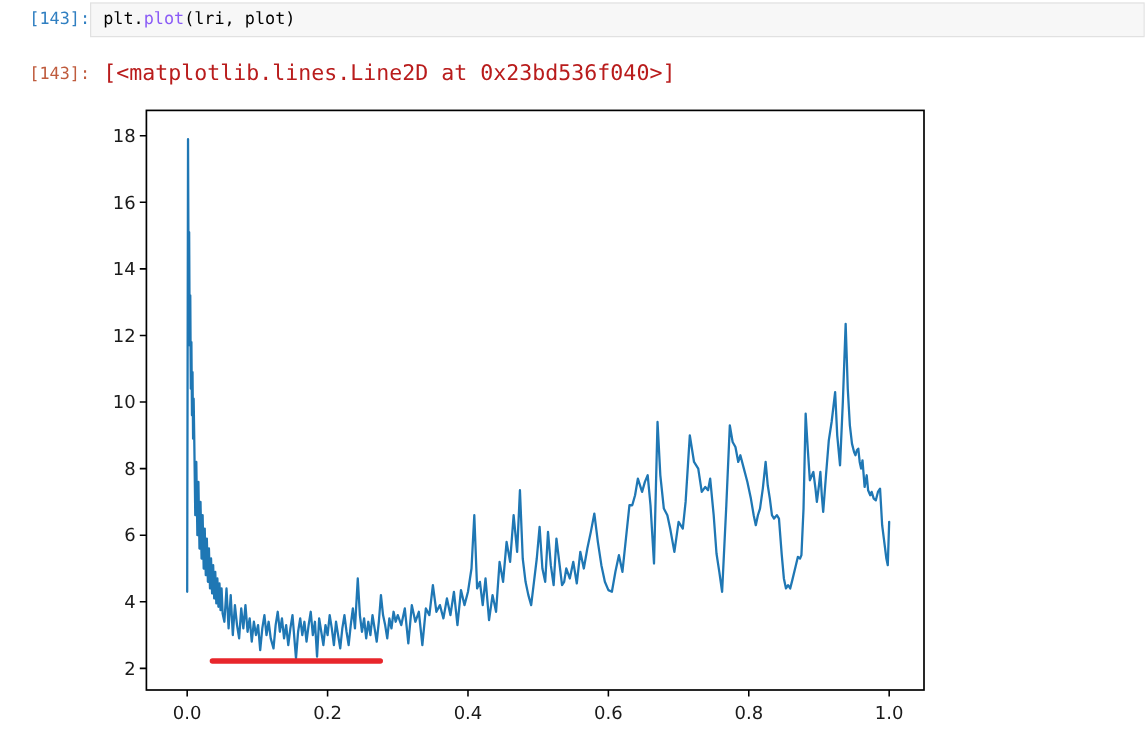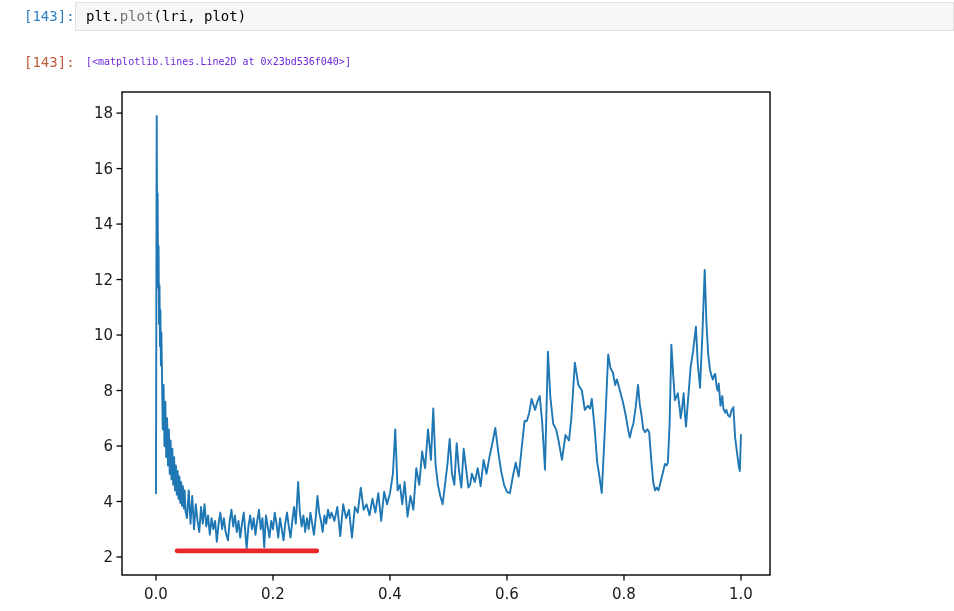--- a/index.html
+++ b/index.html
@@ -1,28 +1,28 @@
 <!DOCTYPE html>
 <html><head>
 <meta charset="utf-8">
 <style>
   html,body{margin:0;padding:0;background:#ffffff;}
   body{width:954px;height:611px;overflow:hidden;font-family:"Liberation Sans",sans-serif;position:relative;}
   .cell{padding-top:2px;}
   .row{display:flex;align-items:flex-start;}
   .prompt{width:75px;box-sizing:border-box;padding-left:24px;flex:0 0 75px;
-    font-family:"DejaVu Sans Mono","Liberation Mono",monospace;font-size:14px;white-space:pre;}
+    font-family:"DejaVu Sans Mono","Liberation Mono",monospace;font-size:14px;white-space:pre;text-align:right;}
   .prompt.in{color:#307fc1;line-height:29px;}
   .prompt.out{color:#bf5b3d;line-height:20px;}
   .editor{flex:1 1 auto;background:#f7f7f7;border:1px solid #e1e1e1;height:29px;box-sizing:border-box;
     line-height:27px;padding:0 10px;font-family:"DejaVu Sans Mono","Liberation Mono",monospace;
     font-size:14px;white-space:pre;color:#000;}
-  .tok-fn{color:#737373;margin-top:20px;}
+  .tok-fn{color:#8b5cf6;margin-top:20px;}
   .output-row{margin-top:21px;}
-  .output-text{font-family:"DejaVu Sans Mono","Liberation Mono",monospace;font-size:10px;color:#6d28d9;
+  .output-text{font-family:"DejaVu Sans Mono","Liberation Mono",monospace;font-size:18px;color:#b91c1c;
     line-height:20px;padding-left:11px;white-space:pre;}
   .figure{margin-left:87px;margin-top:13px;width:700px;height:523px;background:#fff;}
   svg text{font-family:"DejaVu Sans",sans-serif;font-size:15px;fill:#1a1a1a;}
 </style>
 </head>
 <body>
 
 <div class="cell">
 
   <div class="row input-row">

